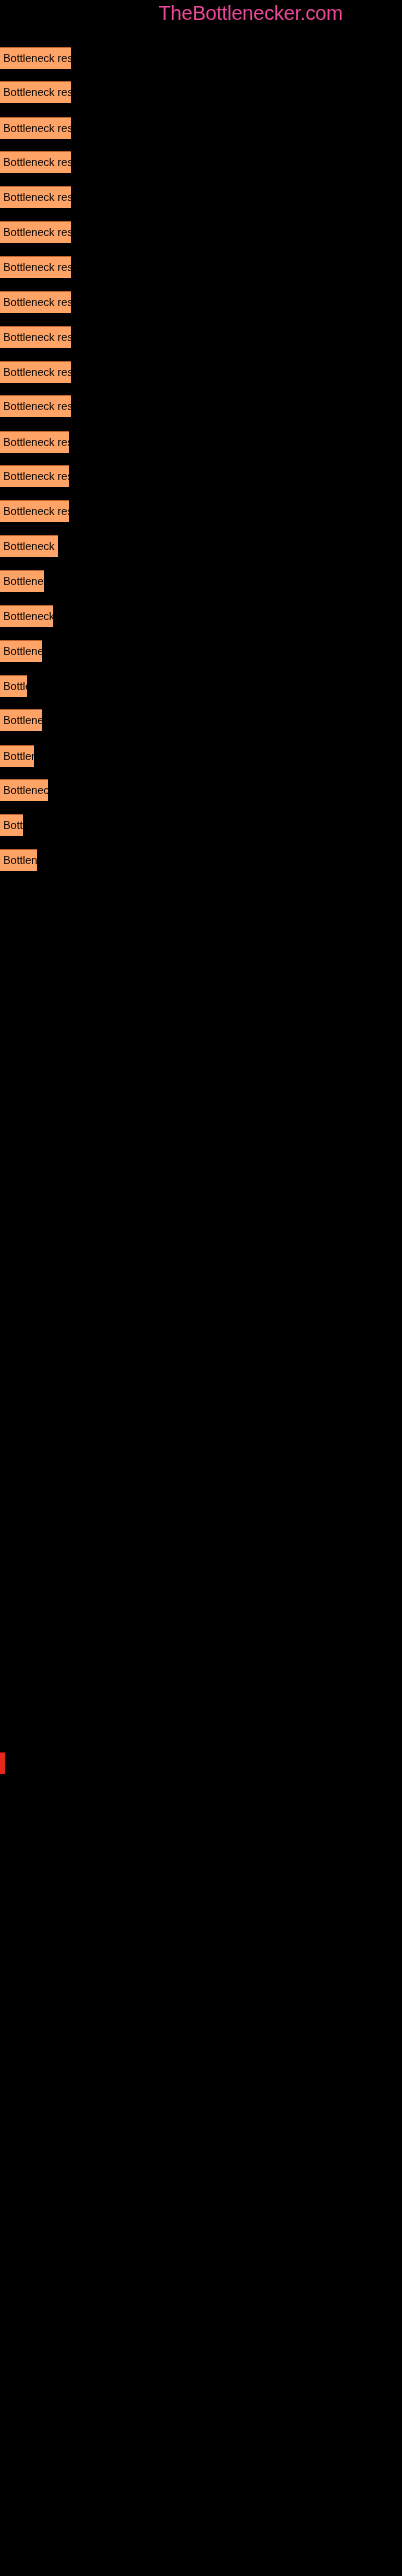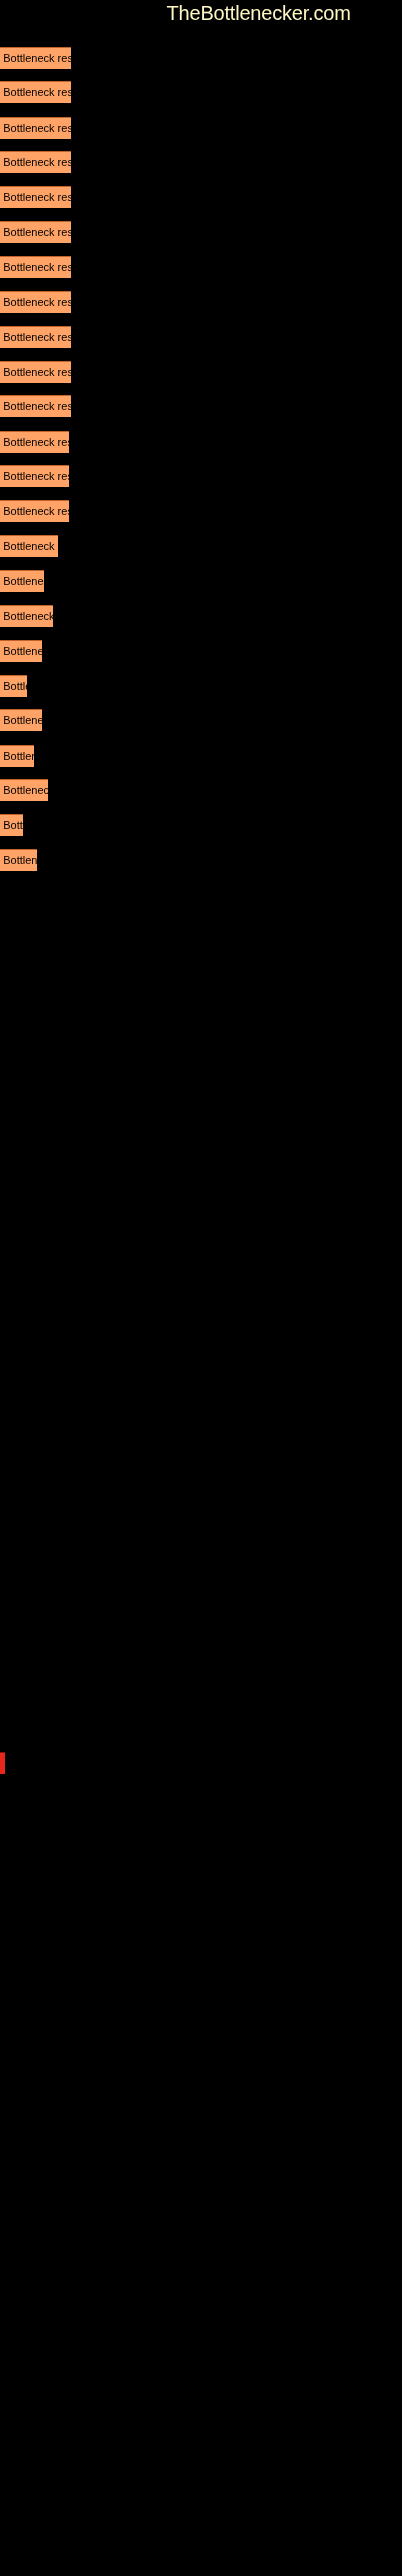--- a/index.html
+++ b/index.html
@@ -21,26 +21,25 @@
   
   #site-title {
     position: absolute;
     top: 0px;
     left: 0px;
     width: 349px;
     height: 26px;
     line-height: 26px;
     text-align: right;
     padding-right: 6.4px;
-    color: #fef9c3;
+    color: #ec4899;
     font-size: 20px;
     font-family: "Liberation Sans", sans-serif;
     letter-spacing: -0.2px;
     white-space: nowrap;
-    margin-left: 8px;
   }
 
   
   #chart-area {
     position: absolute;
     top: 0;
     left: 0;
     width: 403px;
     height: 2576px;
   }

